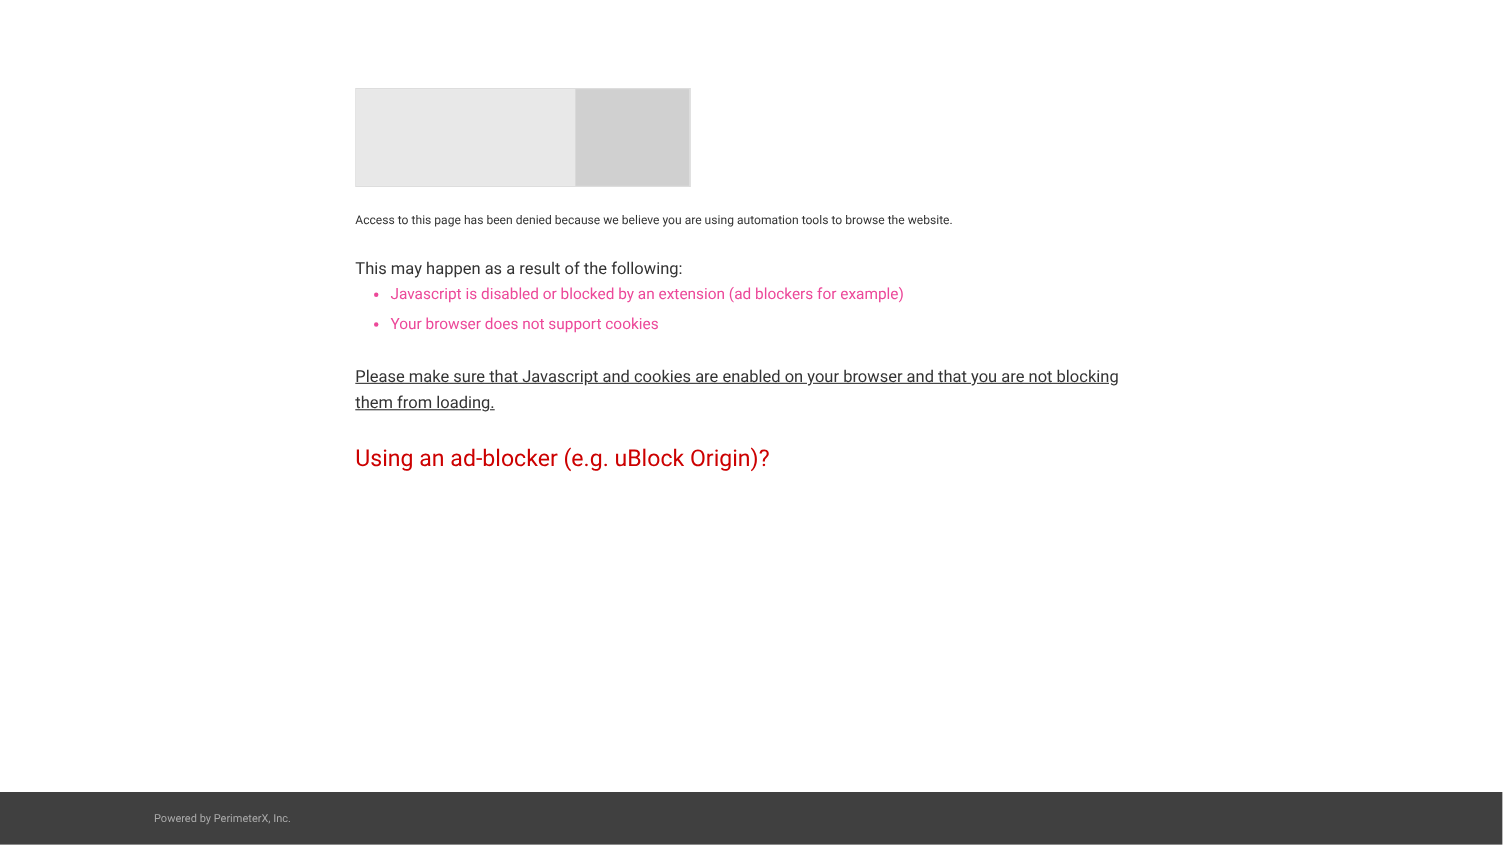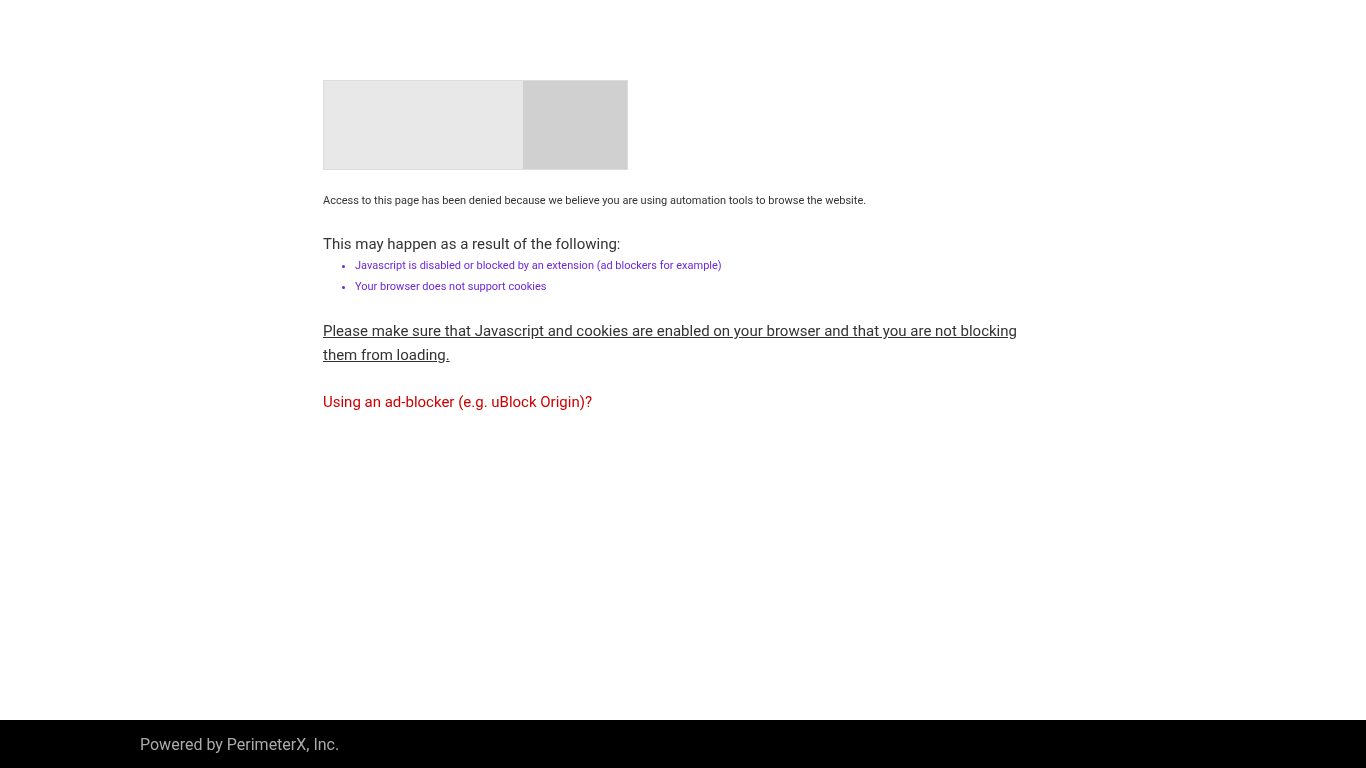--- a/index.html
+++ b/index.html
@@ -70,22 +70,22 @@
     .may-happen-text {
       color: #333;
       font-size: 15px;
       line-height: 1.6;
     }
 
     .reasons-list {
       list-style: disc;
       padding-left: 32px;
       margin-bottom: 22px;
-      color: #6d28d9;
-      font-size: 11px;
+      color: #ec4899;
+      font-size: 14px;
       line-height: 1.8;
     }
 
     .reasons-list li {
       margin-bottom: 2px;
     }
 
     .make-sure-text {
       color: #333;
       font-size: 15px;
@@ -96,29 +96,29 @@
 
     .reference-id {
       color: #333;
       font-size: 15px;
       line-height: 1.6;
       margin-bottom: 40px;
     }
 
     .adblocker-notice {
       color: #cc0000;
-      font-size: 15px;
+      font-size: 21px;
       line-height: 1.8;
       font-weight: 400;
     }
 
     .footer {
-      background: #000000;
+      background: #404040;
       color: #aaa;
-      font-size: 16px;
+      font-size: 10px;
       padding: 14px 140px;
       min-height: 48px;
       display: flex;
       align-items: center;
     }
 
     .footer-text {
       color: #aaa;
     }
 

